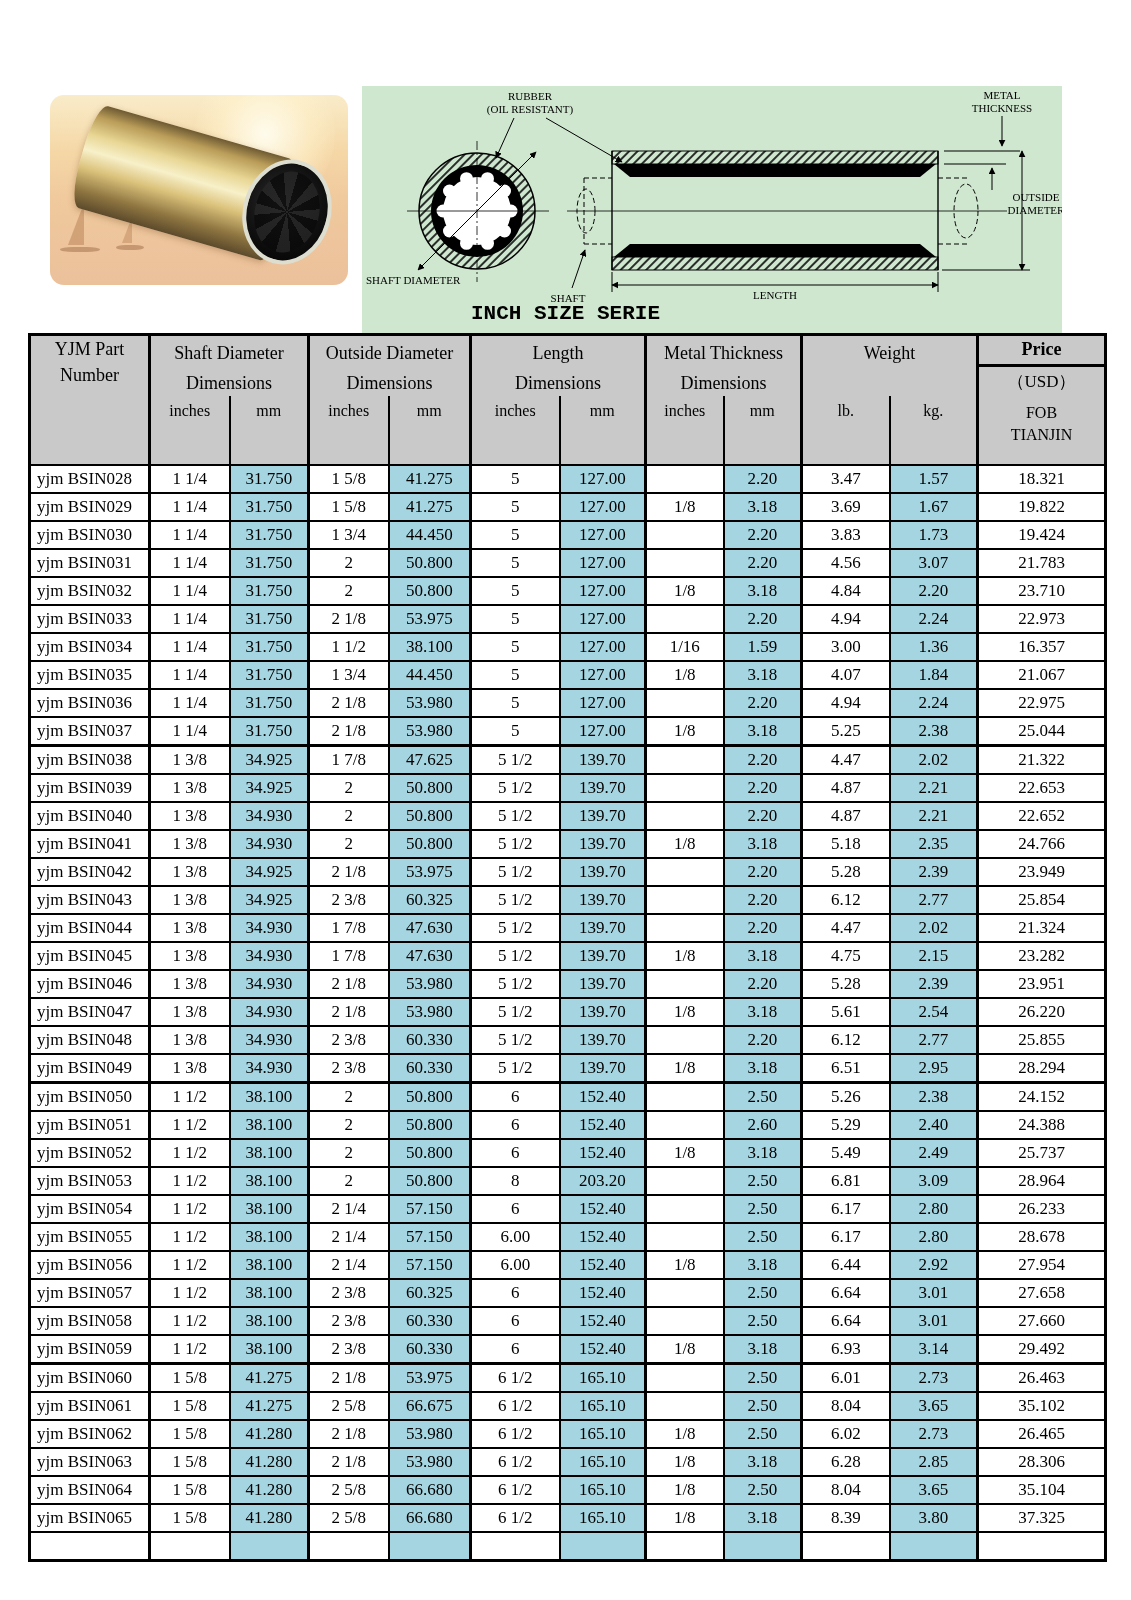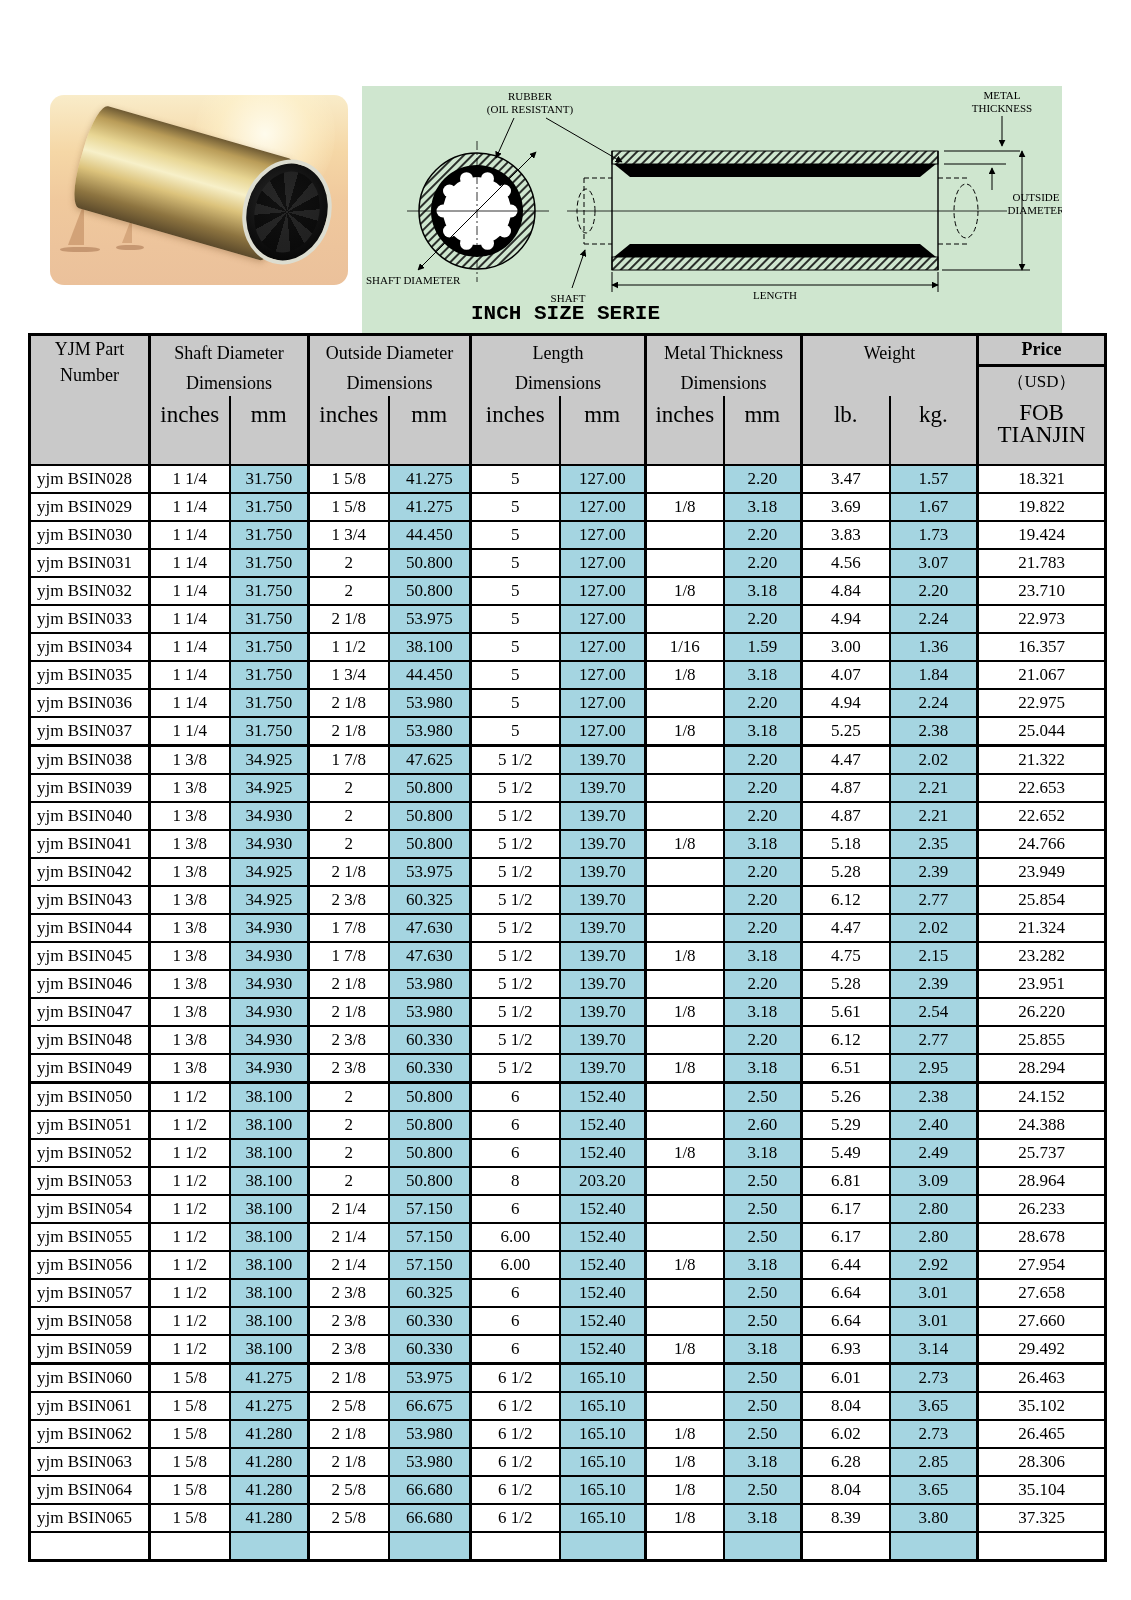--- a/index.html
+++ b/index.html
@@ -52,21 +52,21 @@
     font-family:"Liberation Mono",monospace;font-weight:bold;font-size:21px;letter-spacing:0;
   }
   
   .table-wrap{position:absolute;left:28px;top:333px;}
   table{border-collapse:collapse;table-layout:fixed;width:1076px;font-size:17px;}
   th,td{border:2px solid #000;text-align:center;vertical-align:middle;padding:0;overflow:hidden;white-space:nowrap;}
   table{border:3px solid #000;}
   th{background:var(--header-gray,#c9c9c9);font-weight:normal;font-size:18px;}
   .hr1{height:30px;}
   .hr2{height:30px;}
-  .hr3 th{height:62px;vertical-align:top;padding-top:6px;font-size:23px;border-top-style:hidden;}
+  .hr3 th{height:62px;vertical-align:top;padding-top:6px;font-size:16px;border-top-style:hidden;}
   .part-h{vertical-align:top;}
   .part-h div{line-height:26px;}
   .grp{vertical-align:top;padding-top:4px;border-bottom-style:hidden;}
   .grp .l1{line-height:26px;}
   .grp .l2{line-height:26px;margin-top:4px;}
   .price-top{border-bottom:3px solid #000;font-weight:bold;}
   .price-usd{border-bottom-style:hidden;font-size:17px;}
   .price-fob div{line-height:22px;}
   td{height:26px;line-height:26px;}
   td.part{text-align:left;padding-left:6px;}

